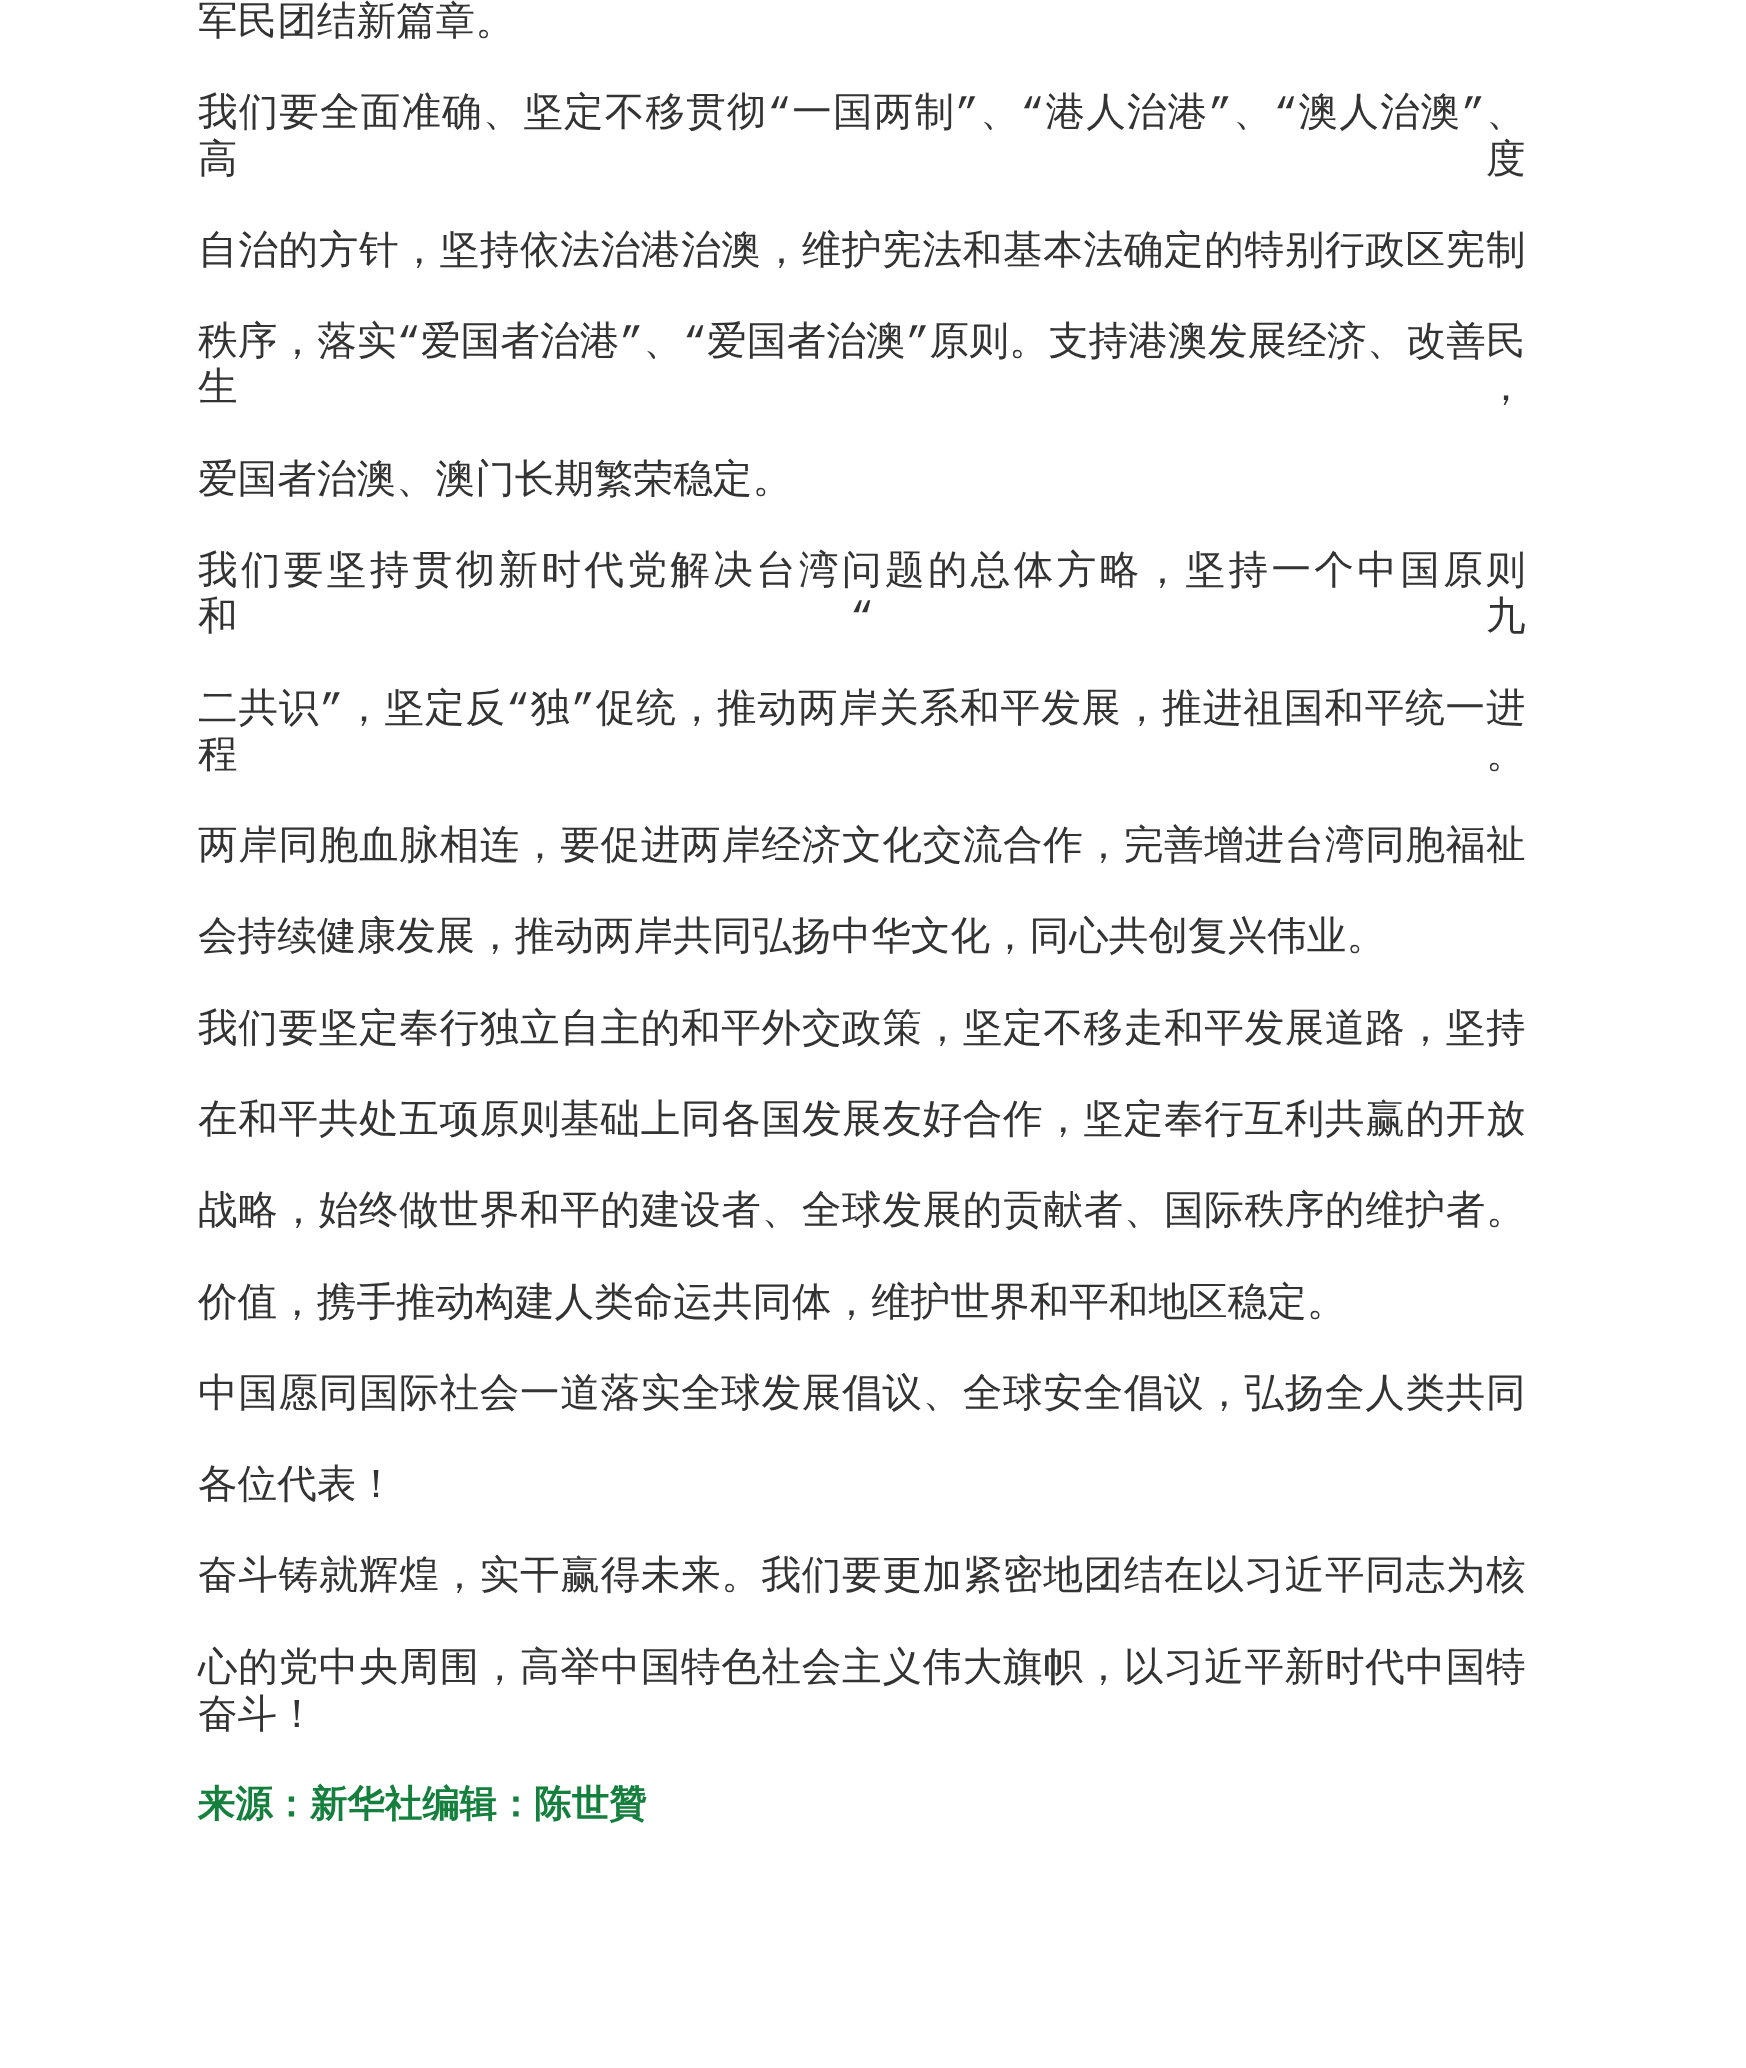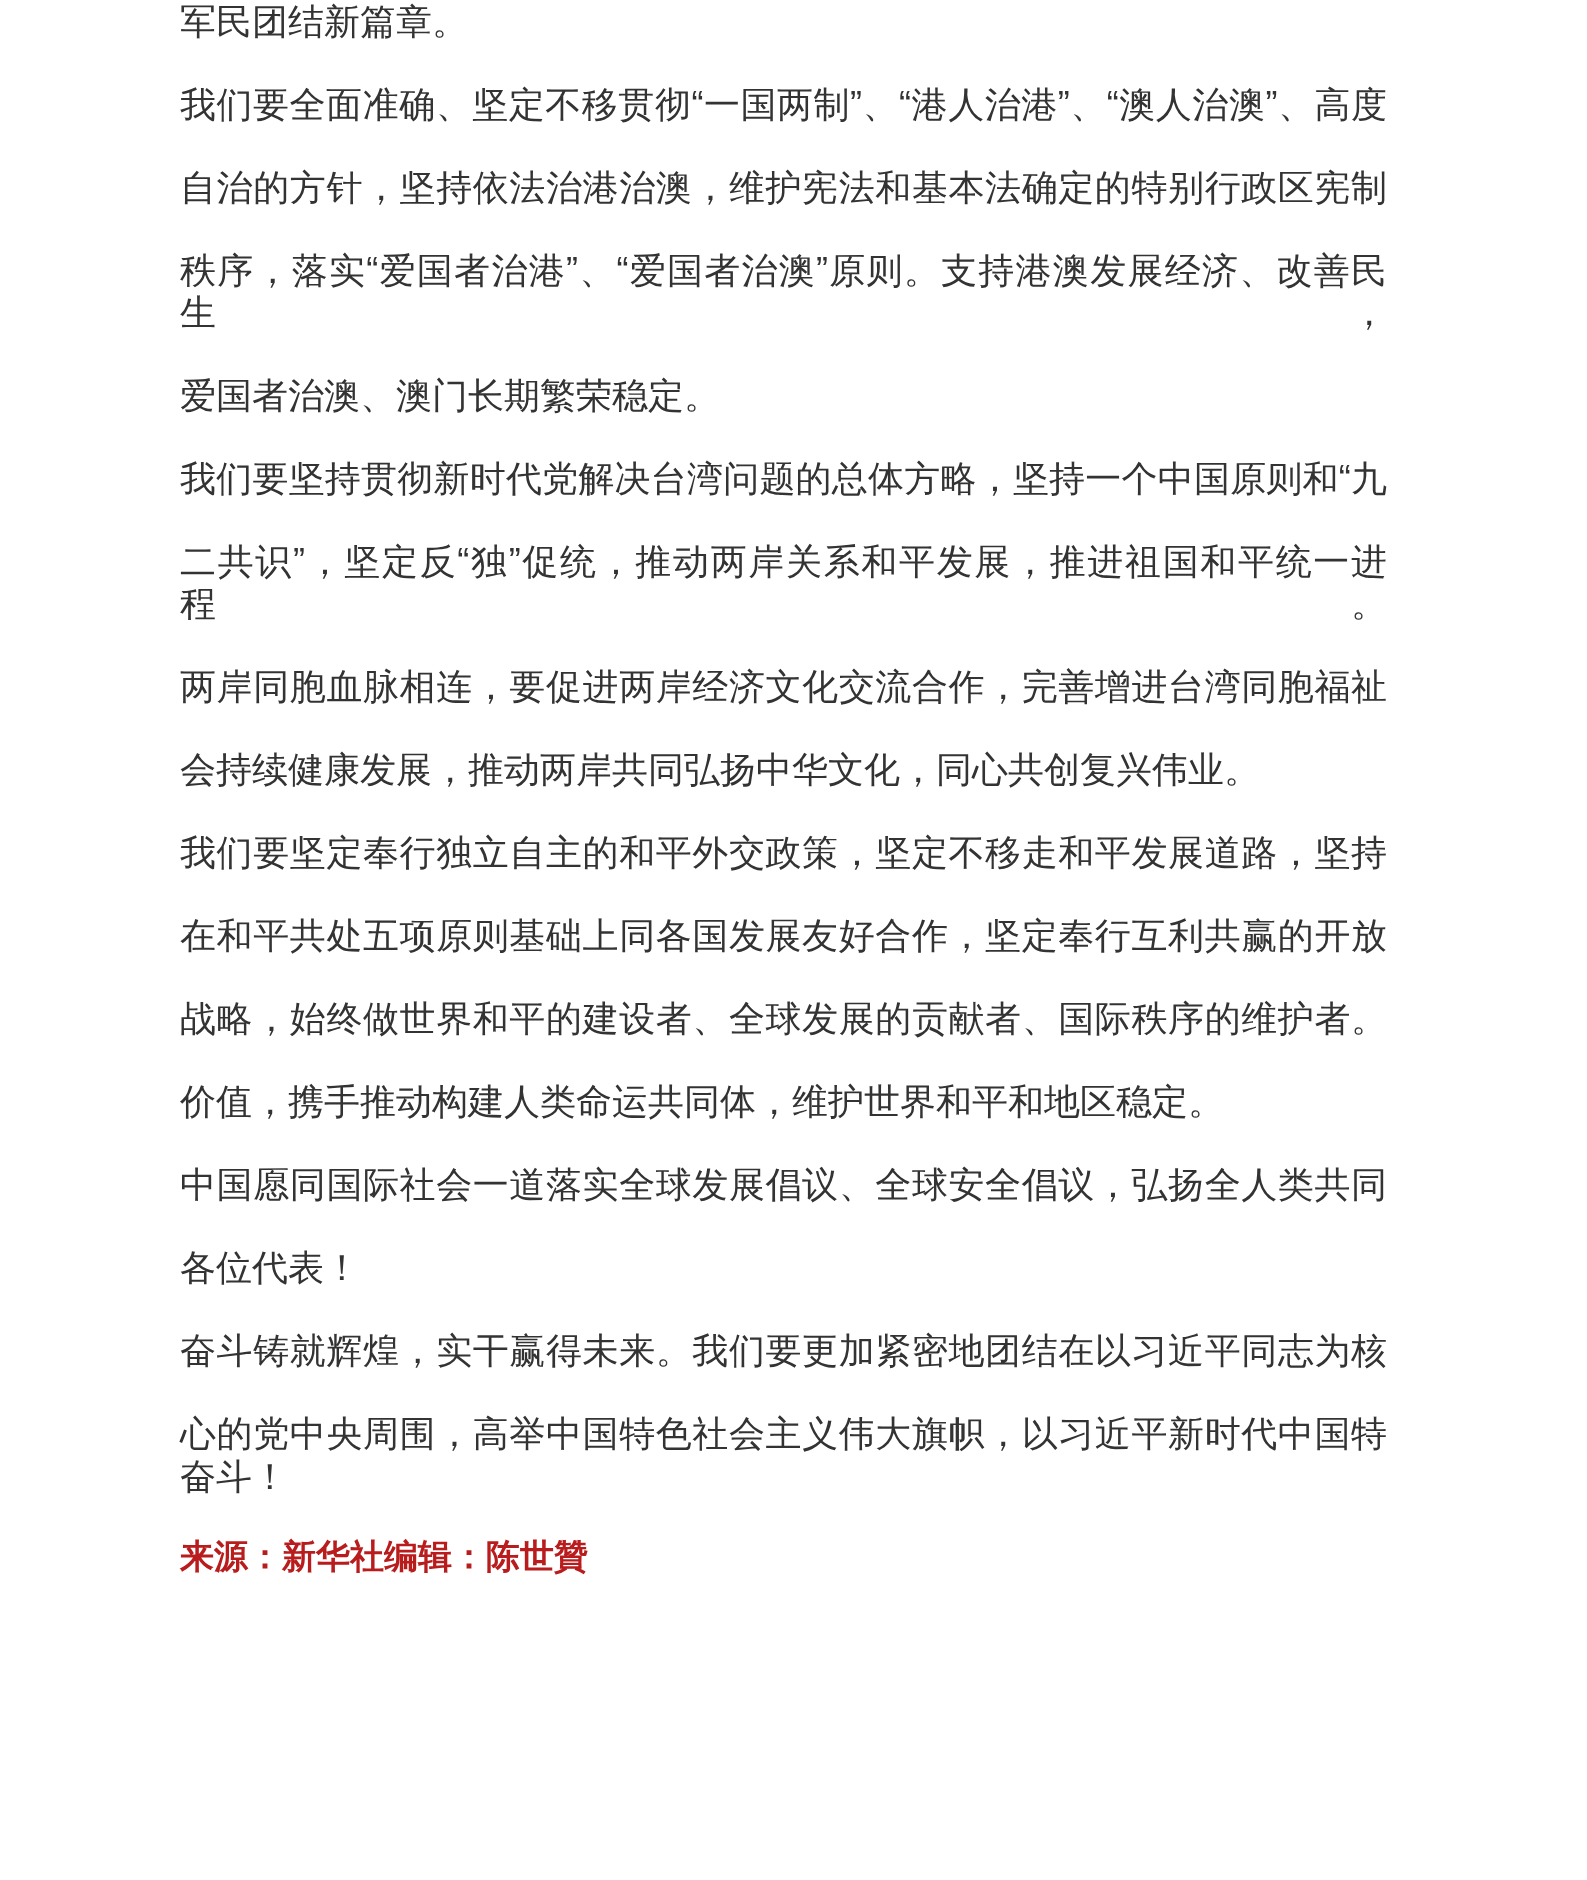--- a/index.html
+++ b/index.html
@@ -24,37 +24,38 @@
     margin: 0;
     padding: 0;
   }
   .line {
     font-size: 36px;
     line-height: 42px;
     margin: 0 0 41px 0;
     color: #333333;
     text-align: justify;
     word-break: break-all;
+    font-family: Liberation Mono, monospace;
   }
   
   .line.fill {
     text-align-last: justify;
   }
   .line.end {
     text-align-last: left;
   }
   
   .line.tight {
     margin-top: -40px;
   }
   .footer-line {
     font-size: 34px;
     line-height: 42px;
     font-weight: bold;
-    color: #b91c1c;
+    color: #15803d;
     margin-top: -4px;
     text-align: left;
   }
 </style>
 </head>
 <body>
 
 <div class="page">
   <div id="article" class="article">
       <div class="para">

